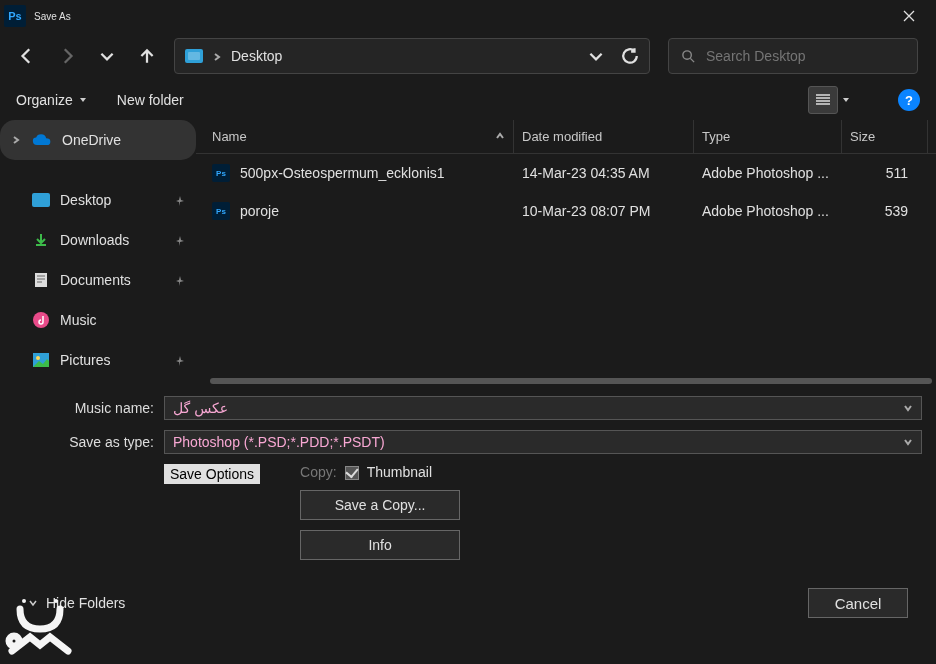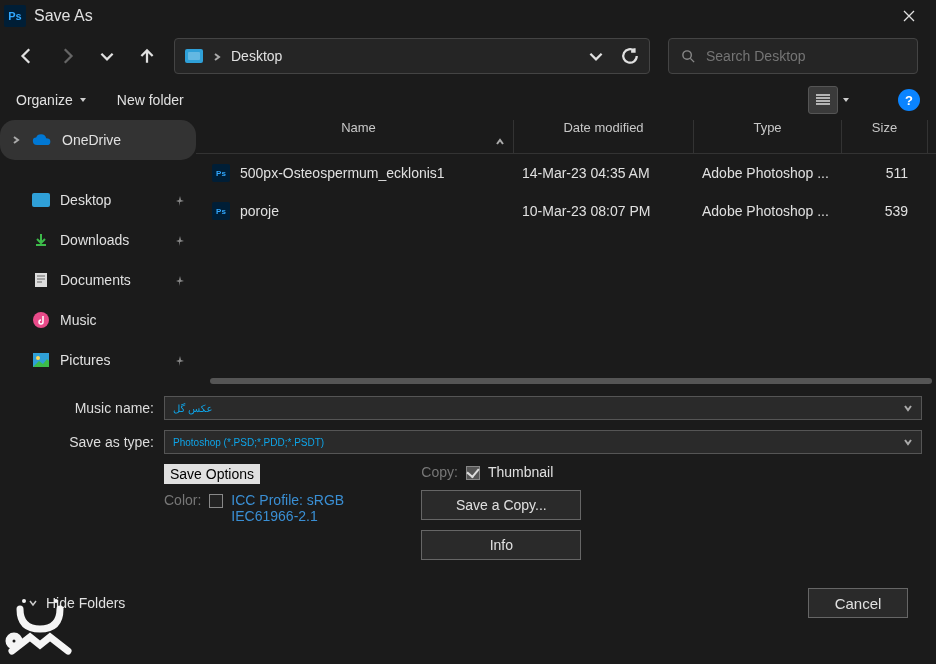--- a/index.html
+++ b/index.html
@@ -1,20 +1,20 @@
 <!DOCTYPE html>
 <html><head>
 <meta charset="utf-8">
 <style>
 * { margin:0; padding:0; box-sizing:border-box; font-family:"Segoe UI",Arial,sans-serif; }
 body { background:#1b1b1b; color:#e0e0e0; width:936px; height:664px; overflow:hidden; font-size:14px; }
 
 .titlebar { height:32px; display:flex; align-items:center; padding:0 4px; background:#1b1b1b; }
 .ps-icon { width:22px; height:22px; background:#001e36; color:#31a8ff; display:flex; align-items:center; justify-content:center; font-size:11px; font-weight:bold; border-radius:2px; margin-right:8px; }
-.title { flex:1; font-size:16px; }
+.title { flex:1; font-size:10px; }
 .close-btn { width:46px; height:32px; display:flex; align-items:center; justify-content:center; cursor:pointer; }
 .close-btn svg { width:12px; height:12px; }
 
 .navrow { height:48px; display:flex; align-items:center; gap:18px; padding:0 18px; background:#1b1b1b; }
 .navkeys { display:flex; gap:22px; align-items:center; }
 .nav-arrow { width:18px; height:18px; display:flex; align-items:center; justify-content:center; cursor:pointer; }
 .nav-arrow svg { stroke:#e0e0e0; stroke-width:2; fill:none; }
 .nav-arrow.dim svg { stroke:#666; }
 .breadcrumb-bar { flex:1; height:36px; background:#252525; border:1px solid #444; border-radius:4px; display:flex; align-items:center; padding:0 10px; gap:10px; }
 .bc-icon { width:18px; height:14px; background:#2fa0d8; border-radius:2px; position:relative; }
@@ -40,21 +40,21 @@
 .chev svg{width:8px;height:8px;stroke:#aaa;stroke-width:2;fill:none;}
 .cloud-icon{width:20px;height:14px;position:relative;}
 .cloud-icon svg{fill:#0078d4;}
 .folder-icon{width:18px;height:14px;background:#2fa0d8;border-radius:2px;}
 .dl-icon,.doc-icon,.pic-icon,.music-icon{width:18px;height:18px;display:flex;align-items:center;justify-content:center;}
 .pin{width:12px;height:12px;margin-left:auto;}
 .pin svg{fill:#888;}
 
 .file-area{flex:1;display:flex;flex-direction:column;}
 .headers{height:34px;display:flex;align-items:center;padding:0 8px;border-bottom:1px solid #333;}
-.col{padding:0 8px;font-size:13px;color:#c8c8c8;border-right:1px solid #333;height:100%;display:flex;align-items:center;flex-direction:column;}
+.col{padding:0 8px;font-size:13px;color:#c8c8c8;border-right:1px solid #333;height:100%;display:flex;align-items:center;}
 .col.name{flex:0 0 310px;}
 .col.date{flex:0 0 180px;}
 .col.type{flex:0 0 148px;}
 .col.size{flex:1;}
 .sort-arrow{margin-left:auto;}
 .sort-arrow svg{width:10px;height:10px;stroke:#aaa;stroke-width:2;fill:none;}
 .file-list{flex:1;overflow:auto;}
 .file-row{height:38px;display:flex;align-items:center;padding:0 8px;cursor:pointer;}
 .cell{padding:0 8px;font-size:14px;color:#e0e0e0;overflow:hidden;text-overflow:ellipsis;white-space:nowrap;}
 .cell.name{flex:0 0 310px;display:flex;align-items:center;gap:10px;}
@@ -62,21 +62,21 @@
 .cell.type{flex:0 0 148px;}
 .cell.size{flex:1;text-align:right;padding-right:20px;}
 .psd-icon{width:18px;height:18px;background:#001e36;color:#31a8ff;font-size:8px;font-weight:bold;display:flex;align-items:center;justify-content:center;border-radius:2px;}
 .scroll-track{height:10px;background:#1b1b1b;}
 .scroll-thumb{height:6px;background:#555;margin:2px 4px 2px 14px;border-radius:3px;}
 
 .bottom{background:#1b1b1b;padding:10px 14px 14px 14px;}
 .field-row{display:flex;align-items:center;margin-bottom:10px;gap:10px;}
 .field-label{width:140px;text-align:right;font-size:14px;color:#ddd;}
 .combo{flex:1;height:24px;background:#2a2a2a;border:1px solid #555;display:flex;align-items:center;padding:0 8px;position:relative;}
-.combo-text{flex:1;color:#0ea5e9;font-size:10px;}
+.combo-text{flex:1;color:#f9a8d4;font-size:14px;}
 .combo-arrow svg{width:10px;height:10px;stroke:#aaa;stroke-width:2;fill:none;}
 
 .options-row{display:flex;padding-left:150px;gap:40px;}
 .opt-col{display:flex;flex-direction:column;gap:8px;}
 .opt-heading{background:#e0e0e0;color:#000;padding:2px 6px;font-size:14px;display:inline-block;width:fit-content;}
 .opt-line{display:flex;align-items:flex-start;gap:8px;font-size:14px;}
 .opt-label{color:#777;}
 .chk{width:14px;height:14px;border:1px solid #888;background:#222;flex-shrink:0;margin-top:2px;}
 .chk.on{background:#555;position:relative;}
 .chk.on::after{content:'';position:absolute;left:2px;top:-1px;width:6px;height:9px;border:solid #ddd;border-width:0 2px 2px 0;transform:rotate(40deg);}
@@ -307,25 +307,20 @@
       <span class="combo-text">Photoshop (*.PSD;*.PDD;*.PSDT)</span>
       <span class="combo-arrow"><svg viewBox="0 0 10 10">
             <path d="M2 3 L5 7 L8 3"></path>
           </svg></span>
     </div>
   </div>
 
   <div class="options-row">
     <div class="opt-col">
       <div class="opt-heading">Save Options</div>
-      <div class="opt-line">
-        <span class="opt-label">Color:</span>
-        <span class="chk"></span>
-        <span class="icc-link" style="max-width:150px">ICC Profile:  sRGB IEC61966-2.1</span>
-      </div>
     </div>
     <div class="opt-col2">
       <div class="opt-col2-row">
         <span class="opt-label">Copy:</span>
         <span class="chk on"></span>
         <span>Thumbnail</span>
       </div>
       <div class="wide-btn">Save a Copy...</div>
       <div class="wide-btn">Info</div>
     </div>

